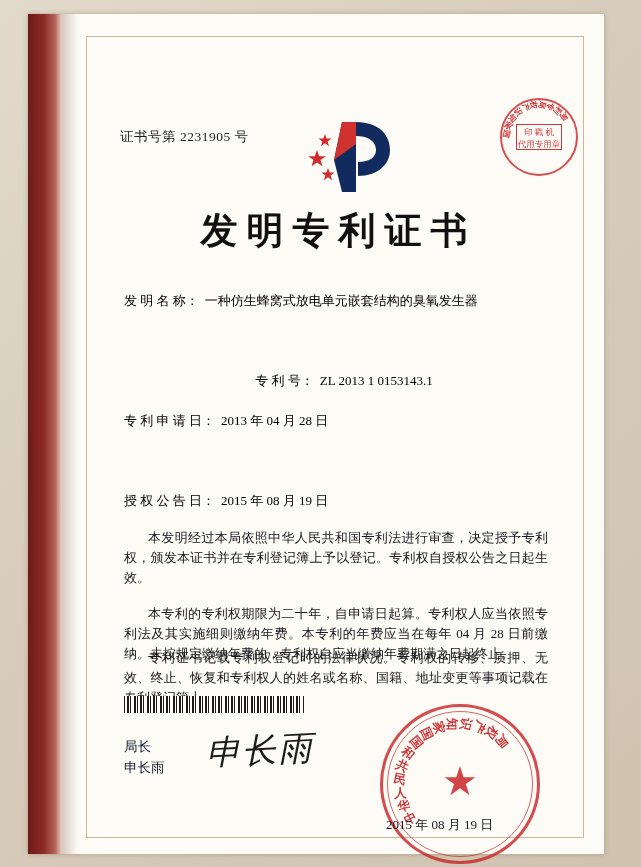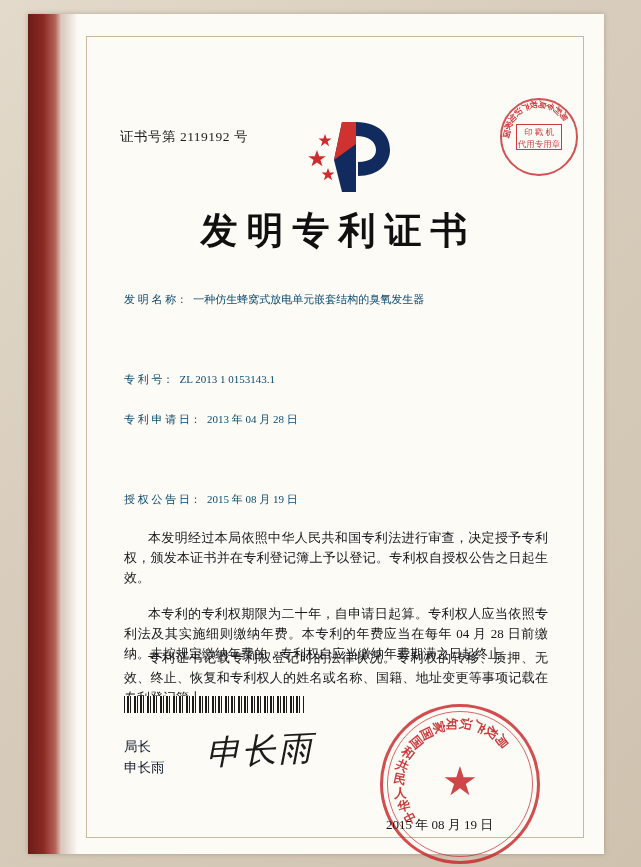--- a/index.html
+++ b/index.html
@@ -103,34 +103,34 @@
     color: #101010;
     font-family: "DejaVu Serif", "Liberation Serif", serif;
     text-indent: 9px;
   }
 
   
   .field {
     position: absolute;
     left: 38px;
     width: 440px;
-    font-size: 11px;
-    color: #0c4a6e;
+    font-size: 13px;
+    color: #000000;
     white-space: nowrap;
   }
   .field .lbl {
     display: inline-block;
   }
   .field .val {
     display: inline-block;
     margin-left: 6px;
   }
   .f1 { top: 256px; }
   .f2 { top: 296px; }
-  .f3 { top: 336px; }
+  .f3 { top: 336px; text-align: center; }
   .f4 { top: 376px; font-family: Liberation Serif, serif; }
   .f5 { top: 416px; }
   .f6 { top: 456px; }
 
   
   .para {
     position: absolute;
     left: 38px;
     width: 424px;
     font-size: 13px;
@@ -298,21 +298,21 @@
 
   <div id="sheet">
 
     <div id="binding"></div>
     <div id="binding-inner"></div>
 
     <div id="frame"></div>
 
     <div id="content">
 
-      <div class="cert-no">证书号第 2119192 号</div>
+      <div class="cert-no">证书号第 2231905 号</div>
 
       <div class="logo">
         <svg width="90" height="86" viewBox="0 0 90 86">
 
           <g fill="#cf2b2f">
             <polygon points="13,36 15.2,42.2 21.8,42.2 16.5,46.1 18.5,52.3 13,48.4 7.5,52.3 9.5,46.1 4.2,42.2 10.8,42.2"></polygon>
             <polygon points="22,22 23.6,26.6 28.5,26.6 24.6,29.5 26.1,34.2 22,31.3 17.9,34.2 19.4,29.5 15.5,26.6 20.4,26.6" transform="translate(-1,-2)"></polygon>
             <polygon points="28,52 29.6,56.6 34.5,56.6 30.6,59.5 32.1,64.2 28,61.3 23.9,64.2 25.4,59.5 21.5,56.6 26.4,56.6" transform="translate(-4,2)"></polygon>
           </g>
 

